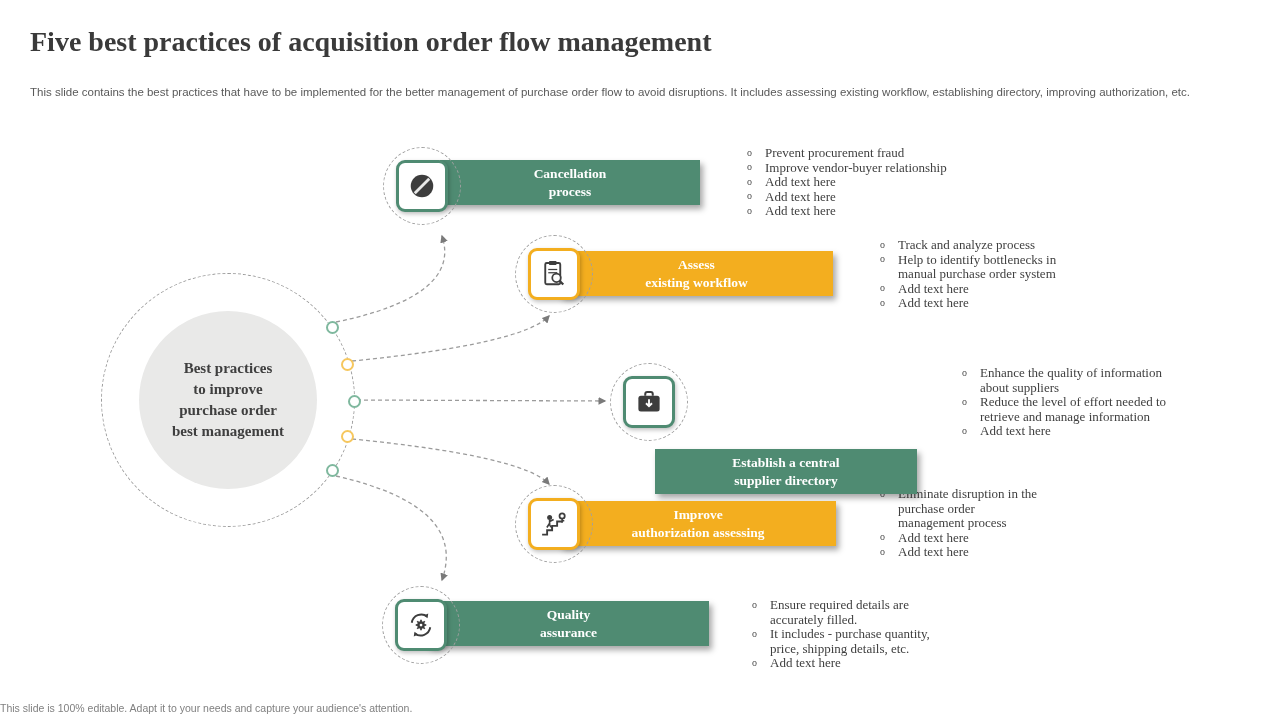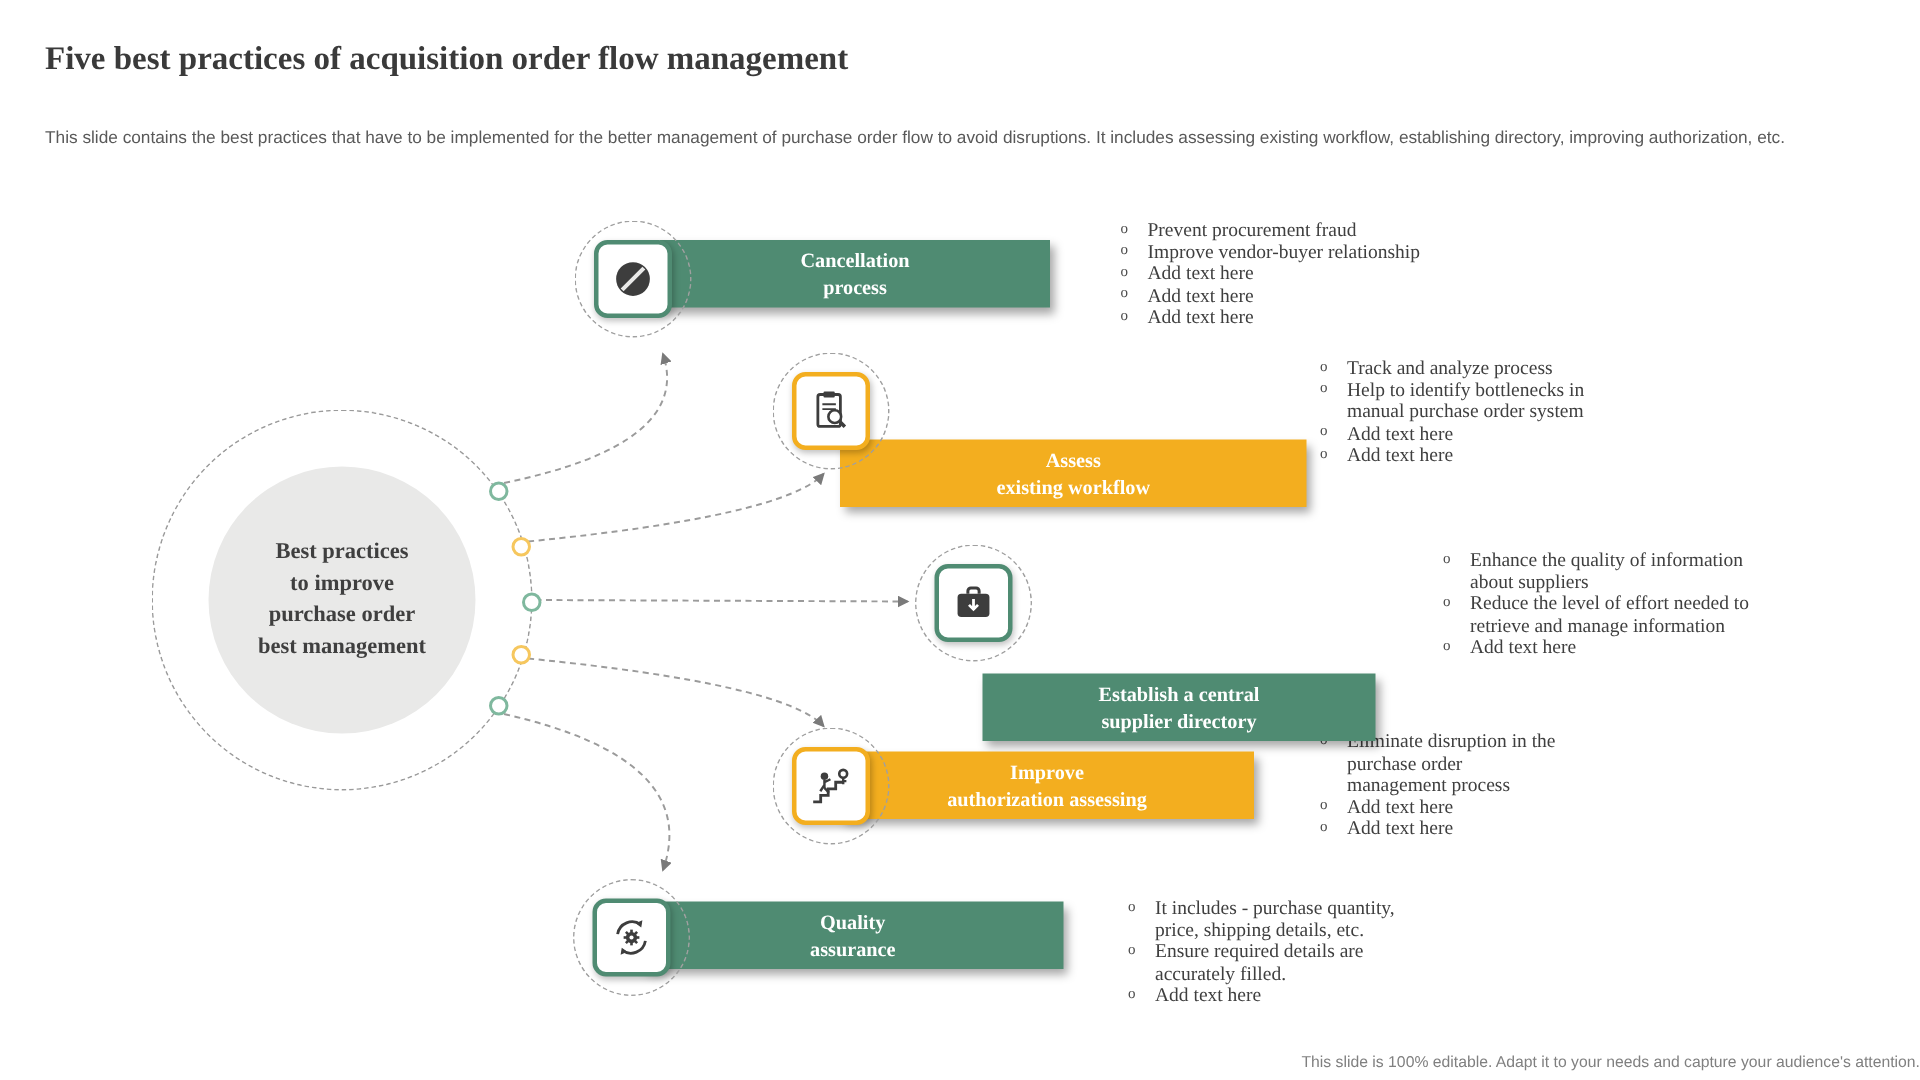--- a/index.html
+++ b/index.html
@@ -1,20 +1,20 @@
 <!DOCTYPE html>
 <html><head>
 <meta charset="utf-8">
 <style>
   html,body{margin:0;padding:0;background:#ffffff;}
   .slide{position:relative;width:1280px;height:720px;background:#ffffff;overflow:hidden;
          font-family:"Liberation Sans",sans-serif;color:#3f3f3f;}
 
   .title{position:absolute;left:30px;top:26px;width:1100px;
-         font-family:"Liberation Serif",serif;font-weight:700;font-size:22px;color:#3a3a3a;}
+         font-family:"Liberation Serif",serif;font-weight:700;font-size:28px;color:#3a3a3a;}
   .subtitle{position:absolute;left:30px;top:86px;width:1222px;font-size:11.5px;color:#595959;}
 
   .connectors{position:absolute;left:0;top:0;z-index:0;}
 
   .big-dashed-circle{position:absolute;left:101px;top:273px;width:252px;height:252px;
          border:1.5px dashed #9b9b9b;border-radius:50%;z-index:1;}
   .center-circle{position:absolute;left:139px;top:311px;width:178px;height:178px;background:#e9e9e8;
          border-radius:50%;display:flex;align-items:center;justify-content:center;text-align:center;
          font-family:"Liberation Serif",serif;font-weight:700;font-size:15px;line-height:1.4;
          color:#3f3f3f;white-space:pre-line;z-index:2;}
@@ -35,21 +35,21 @@
          text-align:center;color:#ffffff;font-family:"Liberation Serif",serif;font-weight:700;
          font-size:13.5px;line-height:1.3;white-space:pre-line;z-index:3;
          box-shadow:3px 4px 6px rgba(0,0,0,0.35);}
   .banner.green{background:#4f8b72;}
   .banner.yellow{background:#f3ae1f;}
 
   .bullets{position:absolute;font-size:13px;line-height:14.5px;color:#3f3f3f;z-index:2;font-family:Liberation Serif, serif;}
   .bullets .b-item{position:relative;padding-left:20px;}
   .bullets .b-item::before{content:"o";position:absolute;left:2px;top:-0.5px;font-size:10px;color:#4a4a4a;}
 
-  .footer{position:absolute;left:0;top:702px;width:1280px;text-align:right;
+  .footer{position:absolute;left:0;top:702px;width:1280px;text-align:left;
          font-size:10.5px;color:#808080;}
 </style>
 </head>
 <body>
 
 <div class="slide">
 
   <svg class="connectors" width="1280" height="720">
     <defs>
       <marker id="arr" markerWidth="8" markerHeight="8" refX="5" refY="3" orient="auto">
@@ -88,21 +88,21 @@
     </div>
   </div>
   <div class="bullets" style="left:745px;top:146px;width:230px;">
     <div class="b-item">Prevent procurement fraud</div>
     <div class="b-item">Improve vendor-buyer relationship</div>
     <div class="b-item">Add text here</div>
     <div class="b-item">Add text here</div>
     <div class="b-item">Add text here</div>
   </div>
 
-  <div class="banner yellow" style="left:560px;top:251px;width:311px;margin-top:42px;">Assess
+  <div class="banner yellow" style="left:560px;top:251px;width:273px;">Assess
 existing workflow</div>
   <div class="icon-wrap" style="left:515px;top:235px;">
     <div class="icon-box yellow">
       <svg viewBox="0 0 24 24">
         <rect x="5" y="3.2" width="12" height="17" rx="1.2" fill="none" stroke="#3d3d3d" stroke-width="1.5"></rect>
         <rect x="8" y="1.6" width="6" height="3.2" rx="0.6" fill="#3d3d3d"></rect>
         <line x1="7.4" y1="8.4" x2="14.6" y2="8.4" stroke="#3d3d3d" stroke-width="1"></line>
         <line x1="7.4" y1="11" x2="14.6" y2="11" stroke="#3d3d3d" stroke-width="1"></line>
         <circle cx="14" cy="15" r="3.4" fill="#ffffff" stroke="#3d3d3d" stroke-width="1.4"></circle>
         <line x1="16.4" y1="17.4" x2="19.4" y2="20.4" stroke="#3d3d3d" stroke-width="1.9"></line>
@@ -166,20 +166,20 @@
           <line x1="12" y1="7.8" x2="12" y2="16.2"></line>
           <line x1="7.8" y1="12" x2="16.2" y2="12"></line>
           <line x1="9" y1="9" x2="15" y2="15"></line>
           <line x1="15" y1="9" x2="9" y2="15"></line>
         </g>
         <circle cx="12" cy="12" r="1.1" fill="#ffffff"></circle>
       </svg>
     </div>
   </div>
   <div class="bullets" style="left:750px;top:598px;width:190px;">
+    <div class="b-item">Ensure required details are accurately filled.</div>
     <div class="b-item">It includes -  purchase quantity, price, shipping details, etc.</div>
-    <div class="b-item">Ensure required details are accurately filled.</div>
     <div class="b-item">Add text here</div>
   </div>
 
   <div class="footer">This slide is 100% editable. Adapt it to your needs and capture your audience's attention.</div>
 
 </div>
 
 </body></html>

